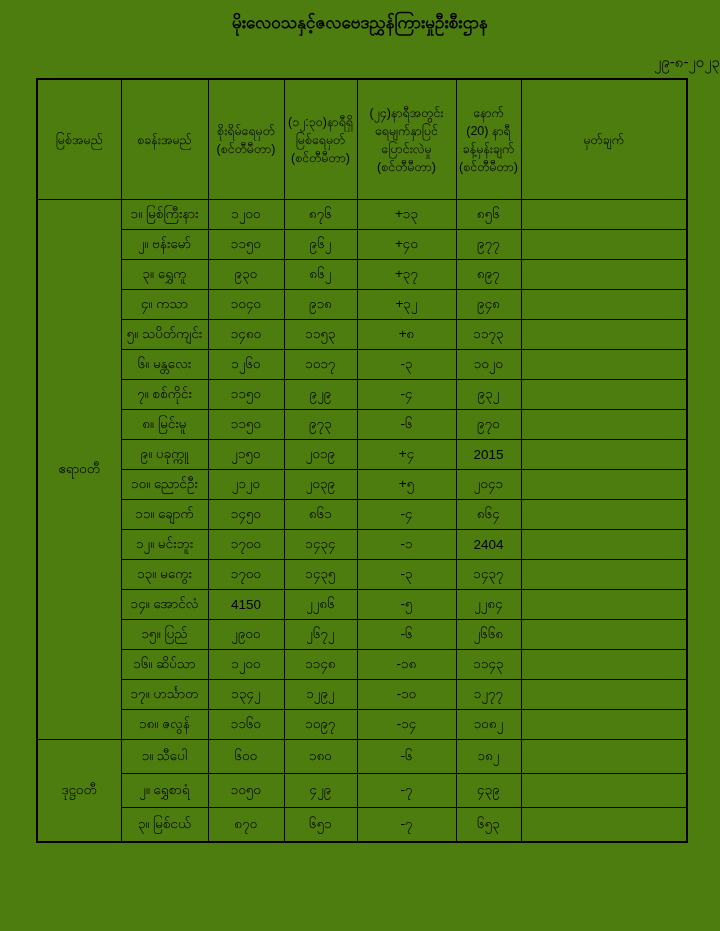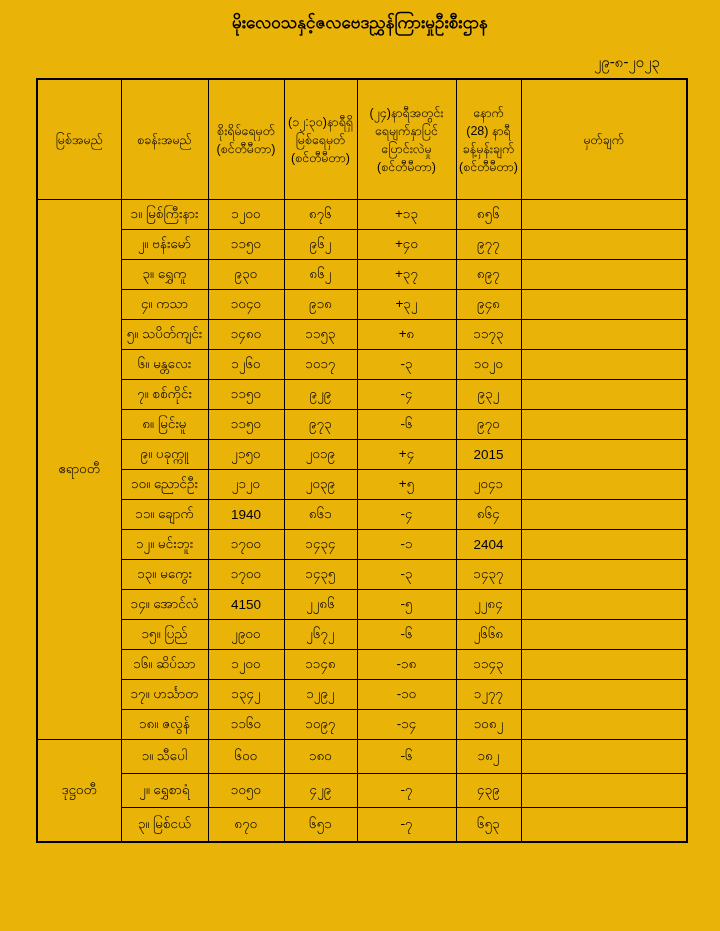--- a/index.html
+++ b/index.html
@@ -2,26 +2,25 @@
 <html><head>
 <meta charset="utf-8">
 <style>
   html,body{margin:0;padding:0;background:#ffffff;}
   body{
     width:720px;height:931px;
     font-family:"Liberation Sans",sans-serif;
     color:#000;
     -webkit-font-smoothing:antialiased;
   }
-  .page{position:relative;width:720px;height:931px;overflow:hidden;background:#eab308;}
+  .page{position:relative;width:720px;height:931px;overflow:hidden;background:#4d7c0f;}
   .title-block{padding-top:10px;text-align:center;}
   .title-line{font-size:17px;font-weight:bold;line-height:1.55;}
   .date-line{
     margin-top:16px;margin-bottom:4px;
-    padding-right:60px;
     text-align:right;
     font-size:15px;
   }
   table.levels{
     border-collapse:collapse;
     table-layout:fixed;
     width:650px;
     margin-left:36px;
     border:2px solid #000;
   }
@@ -78,21 +77,21 @@
         <th>စိုးရိမ်ရေမှတ်
 (စင်တီမီတာ)</th>
         <th>(၁၂:၃၀)နာရီရှိ
 မြစ်ရေမှတ်
 (စင်တီမီတာ)</th>
         <th>(၂၄)နာရီအတွင်း
 ရေမျက်နှာပြင်
 ပြောင်းလဲမှု
 (စင်တီမီတာ)</th>
         <th>နောက်
-(28) နာရီ
+(20) နာရီ
 ခန့်မှန်းချက်
 (စင်တီမီတာ)</th>
         <th>မှတ်ချက်</th>
       </tr>
     </thead>
     <tbody>
         <tr>
           <td rowspan="18" class="river-cell">ဧရာဝတီ</td>
           <td class="station-cell">၁။ မြစ်ကြီးနား</td>
           <td class="num-cell">၁၂၀၀</td>
@@ -168,21 +167,21 @@
         <tr>
           <td class="station-cell">၁၀။ ညောင်ဦး</td>
           <td class="num-cell">၂၁၂၀</td>
           <td class="num-cell">၂၀၃၉</td>
           <td class="num-cell">+၅</td>
           <td class="num-cell">၂၀၄၁</td>
           <td class="remark-cell"></td>
         </tr>
         <tr>
           <td class="station-cell">၁၁။ ချောက်</td>
-          <td class="num-cell">1940</td>
+          <td class="num-cell">၁၄၅၀</td>
           <td class="num-cell">၈၆၁</td>
           <td class="num-cell">-၄</td>
           <td class="num-cell">၈၆၄</td>
           <td class="remark-cell"></td>
         </tr>
         <tr>
           <td class="station-cell">၁၂။ မင်းဘူး</td>
           <td class="num-cell">၁၇၀၀</td>
           <td class="num-cell">၁၄၃၄</td>
           <td class="num-cell">-၁</td>

